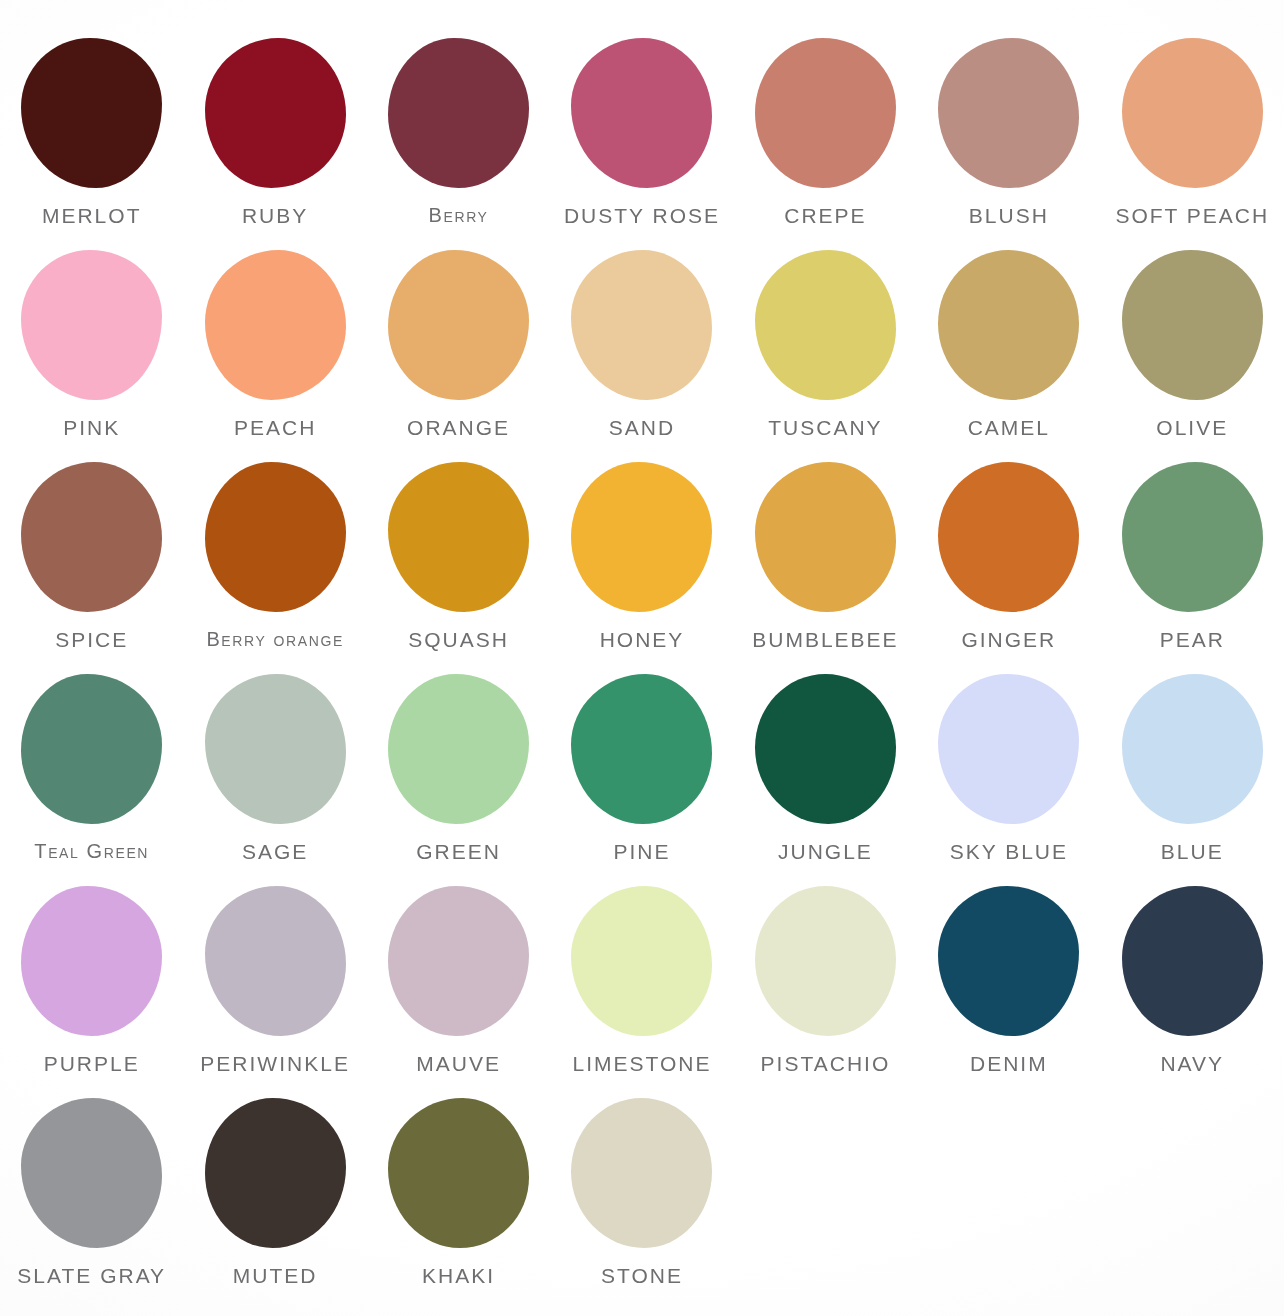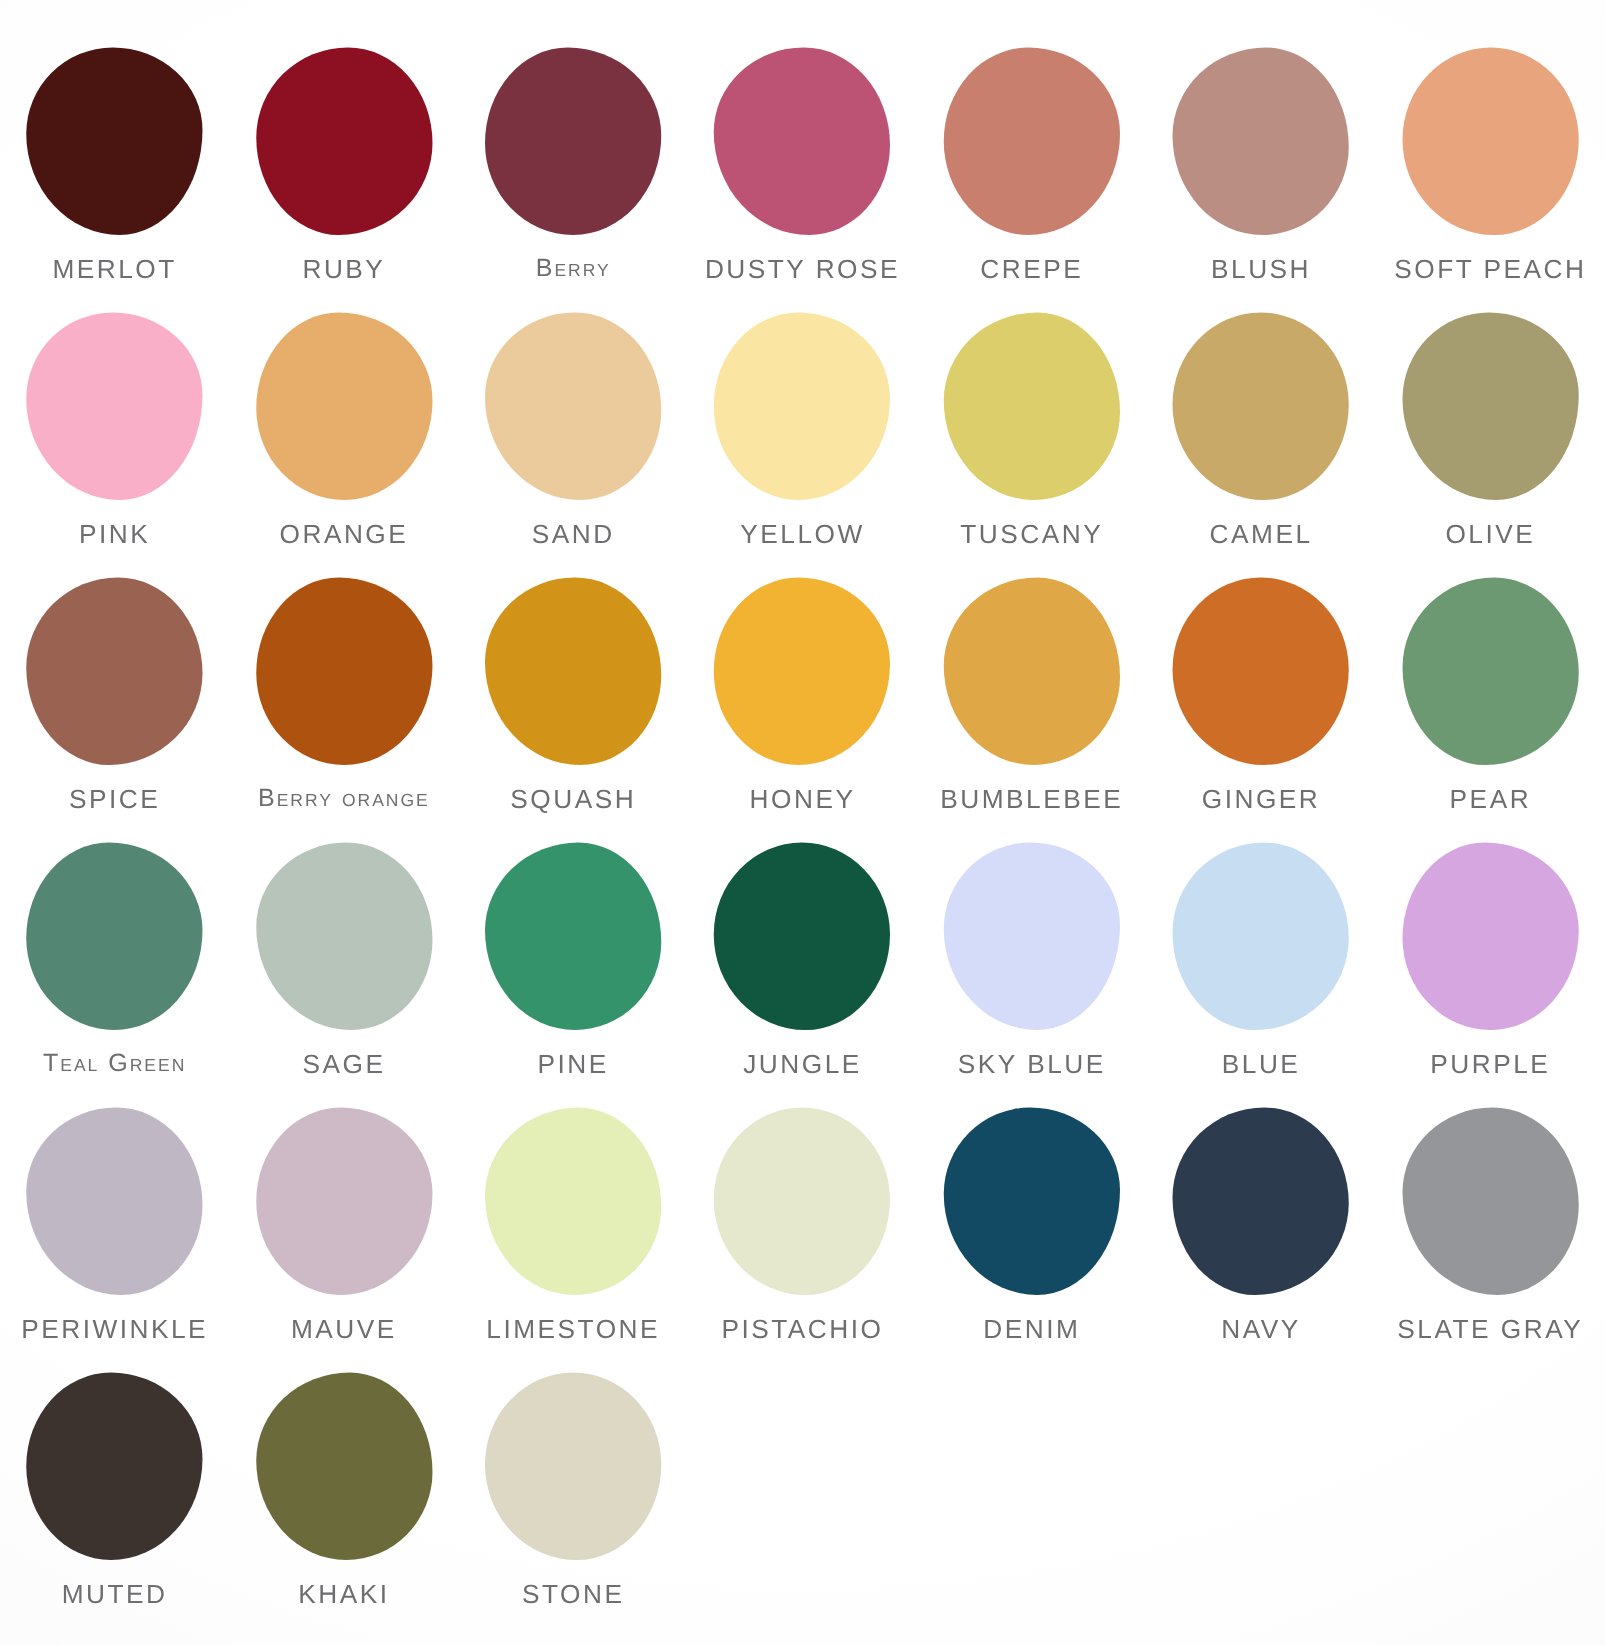--- a/index.html
+++ b/index.html
@@ -108,32 +108,32 @@
     </div>
     <div class="swatch-cell">
       <div class="blob v7" style="background: rgb(232, 164, 125);"></div>
       <div class="swatch-label">SOFT PEACH</div>
     </div>
     <div class="swatch-cell">
       <div class="blob v1" style="background: rgb(249, 175, 200);"></div>
       <div class="swatch-label">PINK</div>
     </div>
     <div class="swatch-cell">
+      <div class="blob v2" style="background: rgb(249, 162, 118);"></div>
+      <div class="swatch-label">PEACH</div>
+    </div>
+    <div class="swatch-cell">
       <div class="blob v3" style="background: rgb(230, 174, 106);"></div>
       <div class="swatch-label">ORANGE</div>
     </div>
     <div class="swatch-cell">
       <div class="blob v4" style="background: rgb(235, 203, 155);"></div>
       <div class="swatch-label">SAND</div>
     </div>
     <div class="swatch-cell">
-      <div class="blob v5" style="background: rgb(250, 230, 162);"></div>
-      <div class="swatch-label">YELLOW</div>
-    </div>
-    <div class="swatch-cell">
       <div class="blob v6" style="background: rgb(220, 206, 106);"></div>
       <div class="swatch-label">TUSCANY</div>
     </div>
     <div class="swatch-cell">
       <div class="blob v7" style="background: rgb(201, 169, 104);"></div>
       <div class="swatch-label">CAMEL</div>
     </div>
     <div class="swatch-cell">
       <div class="blob v1" style="background: rgb(165, 156, 112);"></div>
       <div class="swatch-label">OLIVE</div>
@@ -168,20 +168,24 @@
     </div>
     <div class="swatch-cell">
       <div class="blob v3" style="background: rgb(83, 134, 115);"></div>
       <div class="swatch-label smallcaps">Teal Green</div>
     </div>
     <div class="swatch-cell">
       <div class="blob v4" style="background: rgb(182, 196, 186);"></div>
       <div class="swatch-label">SAGE</div>
     </div>
     <div class="swatch-cell">
+      <div class="blob v5" style="background: rgb(170, 215, 164);"></div>
+      <div class="swatch-label">GREEN</div>
+    </div>
+    <div class="swatch-cell">
       <div class="blob v6" style="background: rgb(52, 147, 107);"></div>
       <div class="swatch-label">PINE</div>
     </div>
     <div class="swatch-cell">
       <div class="blob v7" style="background: rgb(17, 87, 64);"></div>
       <div class="swatch-label">JUNGLE</div>
     </div>
     <div class="swatch-cell">
       <div class="blob v1" style="background: rgb(213, 220, 250);"></div>
       <div class="swatch-label">SKY BLUE</div>

